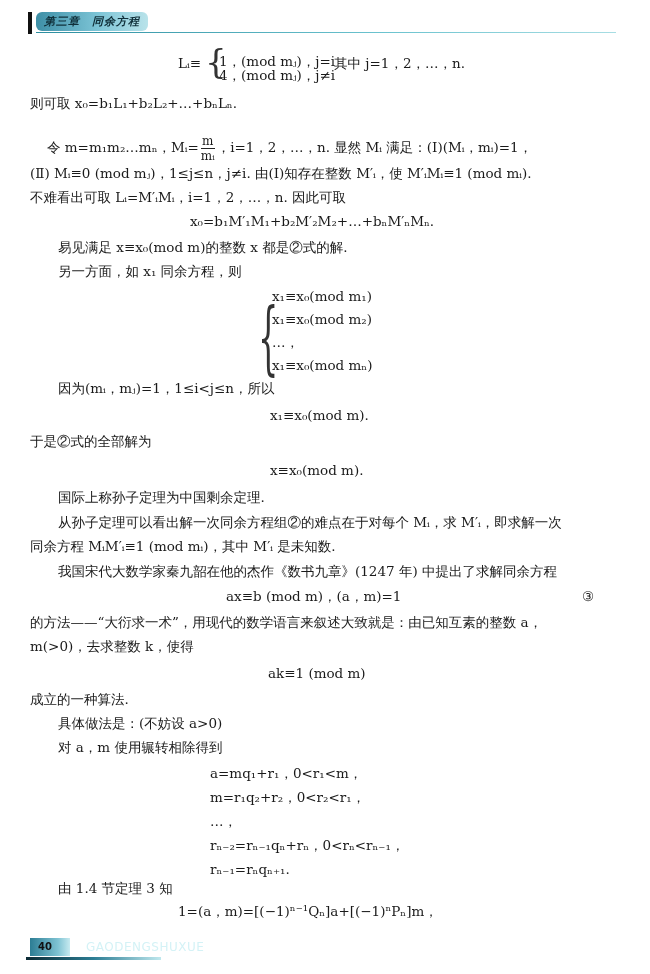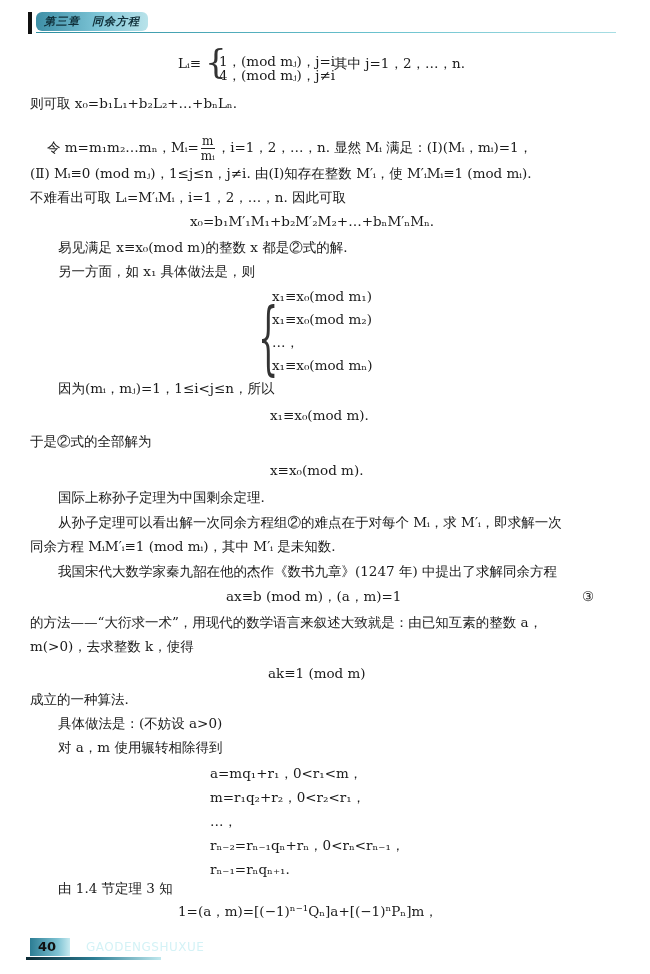--- a/index.html
+++ b/index.html
@@ -16,21 +16,21 @@
     }
     .hdr-line { position: absolute; left: 36px; top: 32px; width: 580px; height: 1px;
       background: linear-gradient(90deg, #2d8ea0, #6cc3cf 60%, #a7dde3); }
 
     .line { position: absolute; font-size: 13.5px; white-space: nowrap; line-height: 18px; }
     .brace { font-size: 34px; line-height: 34px; font-weight: 100; color: #333; }
 
     .ftr-num {
       position: absolute; left: 30px; top: 938px; width: 40px; height: 18px;
       background: linear-gradient(90deg, #2c7d94, #7fc3d3 70%, #c7eaf0);
-      font-family: "DejaVu Sans", sans-serif; font-size: 13px; font-weight: bold; color: #111;
+      font-family: "DejaVu Sans", sans-serif; font-size: 10px; font-weight: bold; color: #111;
       line-height: 18px; padding-left: 8px; box-sizing: border-box;
     }
     .ftr-text {
       position: absolute; left: 86px; top: 938px; font-family: "DejaVu Sans", sans-serif; font-size: 12px;
       color: #d4f2f6; letter-spacing: 0.5px; line-height: 18px;
     }
     .ftr-line { position: absolute; left: 26px; top: 957px; width: 135px; height: 3px;
       background: linear-gradient(90deg, #0c2a34, #2c7d94 50%, #bfe8ee); }
   </style>
 </head>
@@ -54,21 +54,21 @@
 
   <div class="line" style="left:47px; top:134px;">
     <span>令 m=m₁m₂…mₙ，Mᵢ=</span><span style="display:inline-block; vertical-align:middle; text-align:center; font-size:12px; line-height:14px; margin:0 2px;"><span style="display:block; border-bottom:1px solid #222;">m</span><span style="display:block;">mᵢ</span></span><span>，i=1，2，…，n. 显然 Mᵢ 满足：(Ⅰ)(Mᵢ，mᵢ)=1，</span>
   </div>
 
   <div class="line" style="left:30px; top:164px;">(Ⅱ) Mᵢ≡0 (mod mⱼ)，1≤j≤n，j≠i. 由(Ⅰ)知存在整数 M′ᵢ，使 M′ᵢMᵢ≡1 (mod mᵢ).</div>
   <div class="line" style="left:30px; top:188px;">不难看出可取 Lᵢ=M′ᵢMᵢ，i=1，2，…，n. 因此可取</div>
   <div class="line" style="left:190px; top:212px;">x₀=b₁M′₁M₁+b₂M′₂M₂+…+bₙM′ₙMₙ.</div>
 
   <div class="line" style="left:58px; top:238px;">易见满足 x≡x₀(mod m)的整数 x 都是②式的解.</div>
-  <div class="line" style="left:58px; top:262px;">另一方面，如 x₁ 具体做法是，则</div>
+  <div class="line" style="left:58px; top:262px;">另一方面，如 x₁ 同余方程，则</div>
 
   <div class="line brace" style="left:258px; top:298px; font-size:80px; line-height:80px; transform:scaleX(0.4); transform-origin:left;">{</div>
   <div class="line" style="left:272px; top:287px;">x₁≡x₀(mod m₁)</div>
   <div class="line" style="left:272px; top:310px;">x₁≡x₀(mod m₂)</div>
   <div class="line" style="left:272px; top:333px;">…，</div>
   <div class="line" style="left:272px; top:356px;">x₁≡x₀(mod mₙ)</div>
 
   <div class="line" style="left:58px; top:379px;">因为(mᵢ，mⱼ)=1，1≤i&lt;j≤n，所以</div>
   <div class="line" style="left:270px; top:406px;">x₁≡x₀(mod m).</div>
   <div class="line" style="left:30px; top:432px;">于是②式的全部解为</div>

